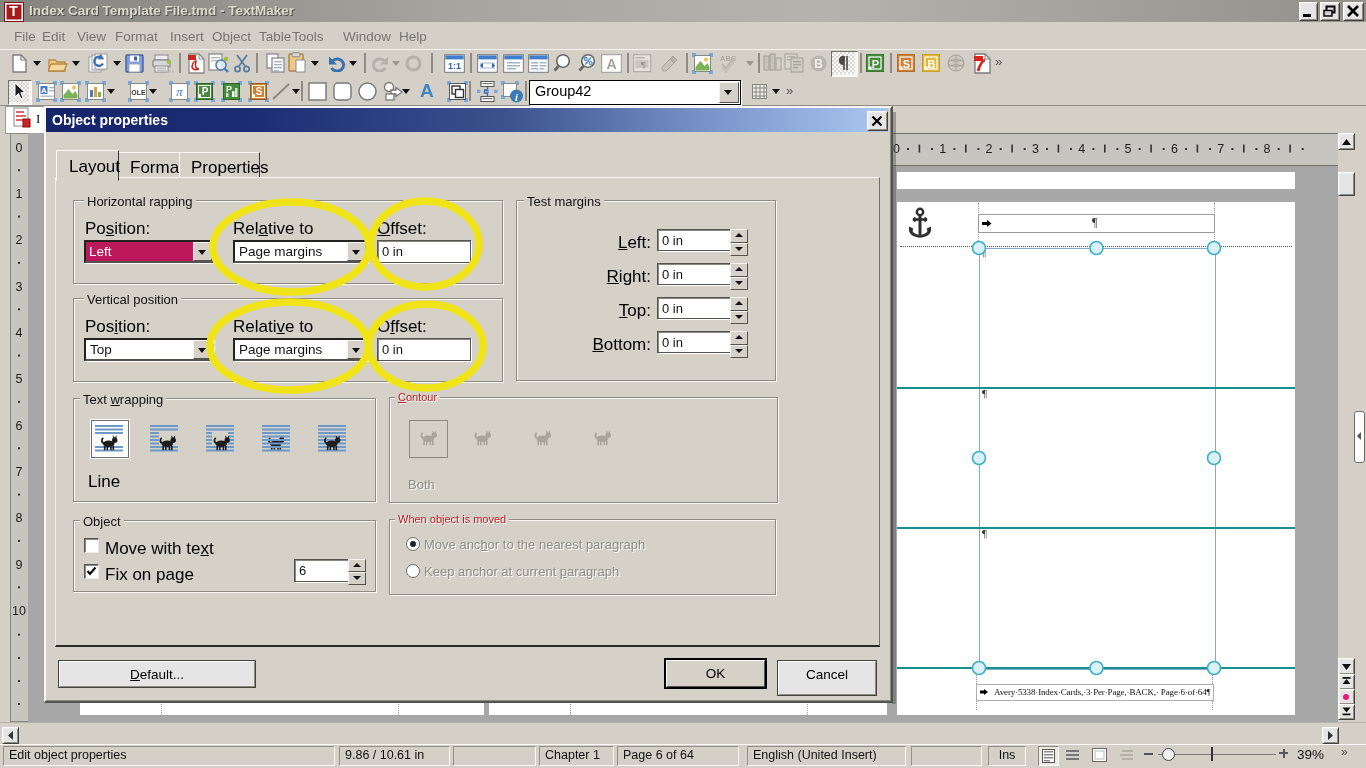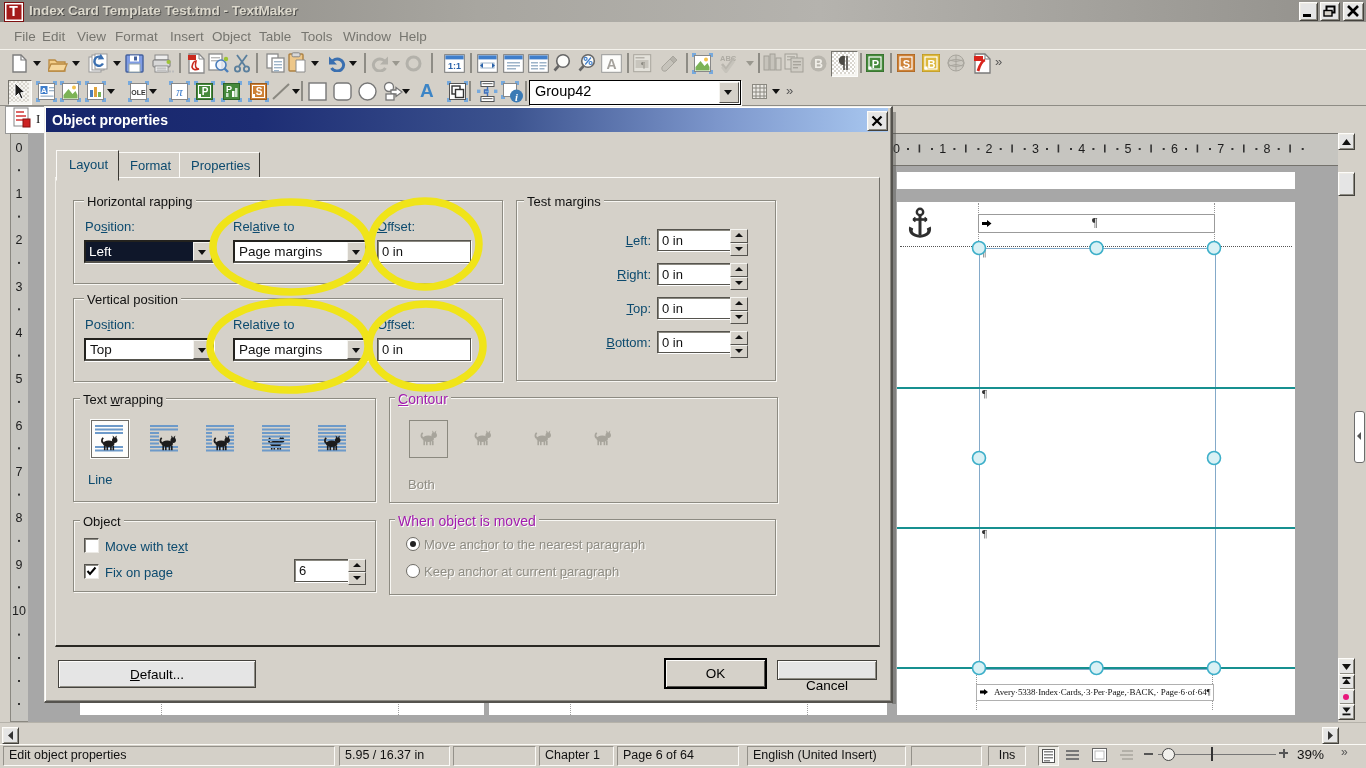--- a/index.html
+++ b/index.html
@@ -5,38 +5,38 @@
 body{width:1366px;height:768px;overflow:hidden;background:#d4d0c8;font-family:"Liberation Sans",sans-serif;position:relative}
 .a{position:absolute}
 .sep1{position:absolute;top:53px;width:2px;height:20px;background:#8e8c85}
 .sep2{position:absolute;top:81px;width:2px;height:20px;background:#8e8c85}
 .dar{position:absolute;width:0;height:0;border-left:4px solid transparent;border-right:4px solid transparent;border-top:5px solid #111}
 .gdar{position:absolute;width:0;height:0;border-left:4px solid transparent;border-right:4px solid transparent;border-top:5px solid #9a988f}
 .btn3{background:#e5e5e5;border:1px solid;border-color:#fdfcfa #44423d #44423d #fdfcfa;box-shadow:inset 1px 1px 0 #eceae4,inset -1px -1px 0 #8e8c84}
 .cell{position:absolute;top:746px;height:17px;border:1px solid;border-color:#94918a #fbfaf7 #fbfaf7 #94918a;font-size:12.5px;color:#111;padding:1px 0 0 5px;white-space:nowrap;overflow:hidden}
 .grp{position:absolute;border:1px solid #8d8b82;box-shadow:inset 1px 1px 0 #f8f7f3,1px 1px 0 #f8f7f3}
 .glab{position:absolute;background:#d5d1c9;font-size:13px;color:#111;padding:0 3px;white-space:nowrap}
-.lab{position:absolute;font-size:13px;color:#0c4a6e;white-space:nowrap}
-.glabd{position:absolute;background:#d5d1c9;font-size:14px;color:#a21caf;padding:0 3px;white-space:nowrap;text-shadow:1px 1px 0 #fff}
+.lab{position:absolute;font-size:17px;color:#000000;white-space:nowrap}
+.glabd{position:absolute;background:#d5d1c9;font-size:11px;color:#b91c1c;padding:0 3px;white-space:nowrap;text-shadow:1px 1px 0 #fff}
 .labd{position:absolute;font-size:13px;color:#8e8c83;white-space:nowrap;text-shadow:1px 1px 0 #fff}
 .combo{position:absolute;background:#fff;border:2px solid #23221e;border-right-color:#55534d;border-bottom-color:#55534d;box-shadow:1px 1px 0 #fff}
 .cbtn{position:absolute;right:0;top:0;bottom:0;width:17px;background:#d5d1c9;border:1px solid;border-color:#f5f4f0 #55534e #55534e #f5f4f0}
 .cbtn:after{content:"";position:absolute;left:4px;top:7px;border-left:4px solid transparent;border-right:4px solid transparent;border-top:5px solid #111}
 .edit{position:absolute;background:#fff;border:1px solid #56544e;box-shadow:1px 1px 0 #fff,inset 1px 1px 0 #8a8880;font-size:13px;color:#111;padding:3px 0 0 4px}
 .spin{position:absolute;width:18px}
 .spin b{display:block;height:50%;background:#d5d1c9;border:1px solid;border-color:#f5f4f0 #55534e #55534e #f5f4f0;position:relative}
 .spin b:after{content:"";position:absolute;left:4px;top:3px;border-left:4px solid transparent;border-right:4px solid transparent;border-bottom:4px solid #111}
 .spin b+b:after{border-bottom:none;border-top:4px solid #111}
 </style></head>
 <body>
 
 <div class="a" style="left:0;top:0;width:1366px;height:22px;background:linear-gradient(90deg,#85837e 0%,#a8a6a0 35%,#b5b3ae 60%,#92908b 100%)"></div>
 <div class="a" style="left:4px;top:2px;width:18px;height:18px;background:#a41b1b;border:1px solid #7d1010;box-shadow:inset 0 0 0 1.5px #fff"></div>
 <div class="a" style="left:8px;top:3px;width:11px;height:15px;color:#fff;font-weight:bold;font-size:14px;text-align:center">T</div>
-<div class="a" style="left:29px;top:3px;font-size:13.5px;font-weight:bold;color:#dcd8cc;text-shadow:1px 1px 0 rgba(70,70,68,.9)">Index Card Template Test.tmd - TextMaker</div>
+<div class="a" style="left:29px;top:3px;font-size:13.5px;font-weight:bold;color:#dcd8cc;text-shadow:1px 1px 0 rgba(70,70,68,.9)">Index Card Template File.tmd - TextMaker</div>
 <div class="a btn3" style="left:1299px;top:2px;width:17px;height:17px">
     <div class="a" style="left:3px;top:11px;width:8px;height:3px;background:#000"></div>
   </div>
 <div class="a btn3" style="left:1320px;top:2px;width:18px;height:17px">
     <svg class="a" style="left:2px;top:2px" width="13" height="12">
       <rect x="3.5" y="1.5" width="8" height="6" fill="none" stroke="#000" stroke-width="2"></rect>
       <rect x="1" y="5.5" width="8" height="5.5" fill="#d5d1c9" stroke="#000" stroke-width="1.4"></rect>
     </svg>
   </div>
 <div class="a btn3" style="left:1343px;top:2px;width:19px;height:17px">
@@ -47,21 +47,21 @@
 
 <div class="a" style="left:0;top:22px;width:1366px;height:27px;background:#d4d0c8"></div>
 <div class="a" style="top:29px;left:0;width:100%;height:15px;font-size:13.5px;color:#76756f">
 <span class="a" style="left:14px">File</span>
     <span class="a" style="left:42px">Edit</span>
     <span class="a" style="left:77px">View</span>
     <span class="a" style="left:115px">Format</span>
     <span class="a" style="left:170px">Insert</span>
     <span class="a" style="left:212px">Object</span>
     <span class="a" style="left:259px">Table</span>
-    <span class="a" style="left:301px">Tools</span>
+    <span class="a" style="left:292px">Tools</span>
     <span class="a" style="left:343px">Window</span>
     <span class="a" style="left:399px">Help</span>
 </div>
 
 <div class="a" style="left:0;top:49px;width:1366px;height:28px;background:#d4d0c8;border-top:1px solid #f4f2ec;border-bottom:1px solid #bbb8b0" id="tb1"></div>
 
 <div class="a" style="left:0;top:78px;width:1366px;height:27px;background:#d4d0c8;border-bottom:1px solid #8e8c85" id="tb2"></div>
 
 <svg class="a" style="left:12px;top:54px" width="15" height="19">
     <path d="M1,1 h8 l5,5 v12 h-13 z" fill="#fff" stroke="#7d7d7d" stroke-width="1.4"></path>
@@ -609,21 +609,21 @@
     </svg>
   </div>
 <div class="a btn3" style="left:1322px;top:727px;width:15px;height:15px">
     <svg class="a" style="left:4px;top:3px" width="7" height="9">
       <path d="M1,0 L6,4.5 L1,9 z" fill="#333"></path>
     </svg>
   </div>
 
 <div class="a" style="left:0;top:744px;width:1366px;height:24px;background:#d4d0c8;border-top:1px solid #fbfaf6" id="status"></div>
 <div class="cell" style="left:3px;width:325px">Edit object properties</div>
-<div class="cell" style="left:339px;width:104px">5.95 / 16.37 in</div>
+<div class="cell" style="left:339px;width:104px">9.86 / 10.61 in</div>
 <div class="cell" style="left:453px;width:76px"></div>
 <div class="cell" style="left:539px;width:68px">Chapter 1</div>
 <div class="cell" style="left:617px;width:115px">Page 6 of 64</div>
 <div class="cell" style="left:747px;width:152px">English (United Insert)</div>
 <div class="cell" style="left:911px;width:64px"></div>
 <div class="cell" style="left:988px;width:36px;text-align:center;padding-left:0">Ins</div>
 
 <div class="a" style="left:1038px;top:746px;width:19px;height:18px;background:#eceae4;border:1px solid;border-color:#8a8880 #fbfaf7 #fbfaf7 #8a8880">
     <svg class="a" style="left:3px;top:2px" width="13" height="14">
       <rect x="0.5" y="0.5" width="12" height="13" fill="#fff" stroke="#555"></rect>
@@ -749,21 +749,21 @@
 
 <div class="a" style="left:55px;top:177px;width:823px;height:467px;background:#d5d1c9;border:1px solid;border-color:#fbfaf7 #716f69 #2a2823 #f0eee8;border-bottom-width:2px"></div>
 <div class="a" style="left:56px;top:150px;width:61px;height:29px;background:#d5d1c9;border:1px solid;border-color:#fbfaf7 #3a3833 transparent #fbfaf7"></div>
 <div class="a lab" style="left:69px;top:157px">Layout</div>
 
 <div class="grp" style="left:73px;top:200px;width:428px;height:82px"></div>
 <div class="glab" style="left:84px;top:194px">Horizontal rapping</div>
 <div class="lab" style="left:85px;top:219px">Po<u>s</u>ition:</div>
 <div class="lab" style="left:233px;top:219px">Rel<u>a</u>tive to</div>
 <div class="lab" style="left:377px;top:219px"><u>O</u>ffset:</div>
-<div class="combo" style="left:84px;top:240px;width:126px;height:19px;background:#0f172a">
+<div class="combo" style="left:84px;top:240px;width:126px;height:19px;background:#be185d">
     <span class="a" style="left:3px;top:2px;color:#fff;font-size:13.5px">Left</span>
     <span class="cbtn"></span>
   </div>
 <div class="combo" style="left:233px;top:240px;width:131px;height:19px">
     <span class="a" style="left:4px;top:2px;color:#111;font-size:13.5px">Page margins</span>
     <span class="cbtn"></span>
   </div>
 <div class="edit" style="left:377px;top:240px;width:88px;height:18px">0 in</div>
 
 <div class="grp" style="left:73px;top:298px;width:428px;height:82px"></div>
@@ -929,21 +929,21 @@
 <div class="grp" style="left:389px;top:519px;width:385px;height:74px"></div>
 <div class="glabd" style="left:395px;top:513px">When object is moved</div>
 <div class="a" style="left:406px;top:537px;width:12px;height:12px;border-radius:50%;background:#fff;border:1px solid #6e6c66"></div>
 <div class="a" style="left:410px;top:541px;width:6px;height:6px;border-radius:50%;background:#222"></div>
 <div class="labd" style="left:424px;top:537px">Move anc<u>h</u>or to the nearest paragraph</div>
 <div class="a" style="left:406px;top:564px;width:12px;height:12px;border-radius:50%;background:#fff;border:1px solid #6e6c66"></div>
 <div class="labd" style="left:424px;top:564px">Keep anchor at current <u>p</u>aragraph</div>
 
 <div class="a btn3" style="left:58px;top:660px;width:198px;height:28px;border-color:#44423d;font-size:13.5px;text-align:center;padding-top:6px;box-shadow:inset 1px 1px 0 #fdfcfa,inset -1px -1px 0 #8e8c84;box-sizing:border-box"><u>D</u>efault...</div>
 <div class="a" style="left:664px;top:658px;width:103px;height:31px;border:2px solid #000;background:#d5d1c9;box-shadow:inset 1px 1px 0 #fdfcfa,inset -1px -1px 0 #55534e;font-size:13.5px;text-align:center;padding-top:6px;box-sizing:border-box">OK</div>
-<div class="a btn3" style="left:777px;top:660px;width:100px;height:20px;border-color:#44423d;font-size:13.5px;text-align:center;padding-top:17px;box-shadow:inset 1px 1px 0 #fdfcfa,inset -1px -1px 0 #8e8c84;box-sizing:border-box">Cancel</div>
+<div class="a btn3" style="left:777px;top:660px;width:100px;height:36px;border-color:#44423d;font-size:13.5px;text-align:center;padding-top:6px;box-shadow:inset 1px 1px 0 #fdfcfa,inset -1px -1px 0 #8e8c84;box-sizing:border-box">Cancel</div>
 
 <svg class="a" style="left:0;top:0;pointer-events:none" width="900" height="768">
 <g fill="none" stroke="#f0e419" stroke-width="7.5">
 <ellipse cx="291" cy="247" rx="78" ry="45"></ellipse>
 <ellipse cx="425" cy="244" rx="54" ry="43"></ellipse>
 <ellipse cx="289" cy="346" rx="79" ry="44"></ellipse>
 <ellipse cx="426" cy="346" rx="57" ry="42"></ellipse>
 </g>
   </svg>
 

